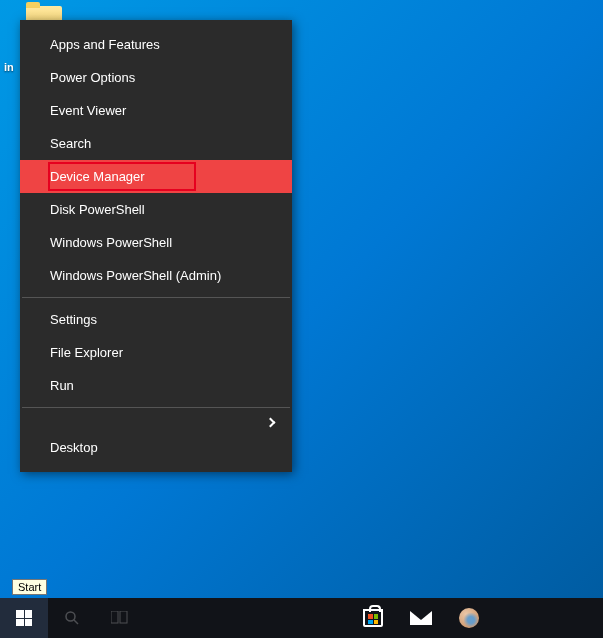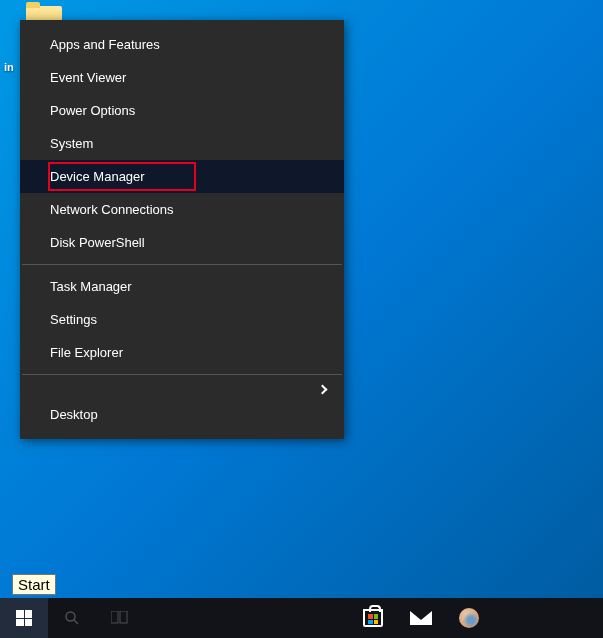--- a/index.html
+++ b/index.html
@@ -46,37 +46,37 @@
       text-shadow: 0 1px 2px rgba(0,0,0,.6);
       position: absolute;
       top: 52px;
       left: -14px;
       font-weight: bold;
     }
     .context-menu {
       position: absolute;
       top: 20px;
       left: 20px;
-      width: 324px;
+      width: 272px;
       background: #2b2b2b;
       color: #fff;
       box-shadow: 2px 2px 10px rgba(0,0,0,.5);
       padding: 8px 0;
     }
     .menu-item {
       padding: 9px 0 9px 30px;
       color: #ffffff;
       font-size: 13px;
       cursor: default;
       position: relative;
       display: flex;
       align-items: center;
     }
     .menu-item.hover {
-      background: #0f172a;
+      background: #ef4444;
       text-align: right;
     }
     .menu-item.highlight-box {
       position: relative;
     }
     .highlight-rect {
       position: absolute;
       top: 2px;
       left: 28px;
       width: 148px;
@@ -98,21 +98,21 @@
       border-top: 2px solid #fff;
       transform: rotate(45deg);
     }
     .tooltip {
       position: absolute;
       bottom: 43px;
       left: 12px;
       background: #ffffe1;
       border: 1px solid #767676;
       color: #000;
-      font-size: 15px;
+      font-size: 11px;
       padding: 1px 5px;
       z-index: 50;
     }
     .taskbar {
       position: absolute;
       bottom: 0;
       left: 0;
       right: 0;
       height: 40px;
       background: #111318;
@@ -223,49 +223,52 @@
 <div class="desktop-icon">
   <div class="folder-icon"></div>
 </div>
 <div class="desktop-label" style="top:58px;left:4px;color:#fff;">in</div>
 
 <div class="context-menu">
   <div class="menu-item">
       <span>Apps and Features</span>
     </div>
   <div class="menu-item">
+      <span>Power Options</span>
+    </div>
+  <div class="menu-item">
       <span>Event Viewer</span>
     </div>
   <div class="menu-item">
-      <span>Power Options</span>
-    </div>
-  <div class="menu-item">
-      <span>System</span>
+      <span>Search</span>
     </div>
   <div class="menu-item hover highlight-box">
     <span>Device Manager</span>
     <span class="highlight-rect"></span>
   </div>
   <div class="menu-item">
-      <span>Network Connections</span>
-    </div>
-  <div class="menu-item">
       <span>Disk PowerShell</span>
     </div>
+  <div class="menu-item">
+      <span>Windows PowerShell</span>
+    </div>
+  <div class="menu-item">
+      <span>Windows PowerShell (Admin)</span>
+    </div>
 
   <div class="separator"></div>
 
   <div class="menu-item">
-      <span>Task Manager</span>
-    </div>
-  <div class="menu-item">
       <span>Settings</span>
     </div>
   <div class="menu-item">
       <span>File Explorer</span>
+    </div>
+  <div class="menu-item">
+      <span>Run</span>
     </div>
 
   <div class="separator"></div>
 
   <div class="menu-item">
     <span class="chevron"></span>
   </div>
   <div class="menu-item">
       <span>Desktop</span>
     </div>

